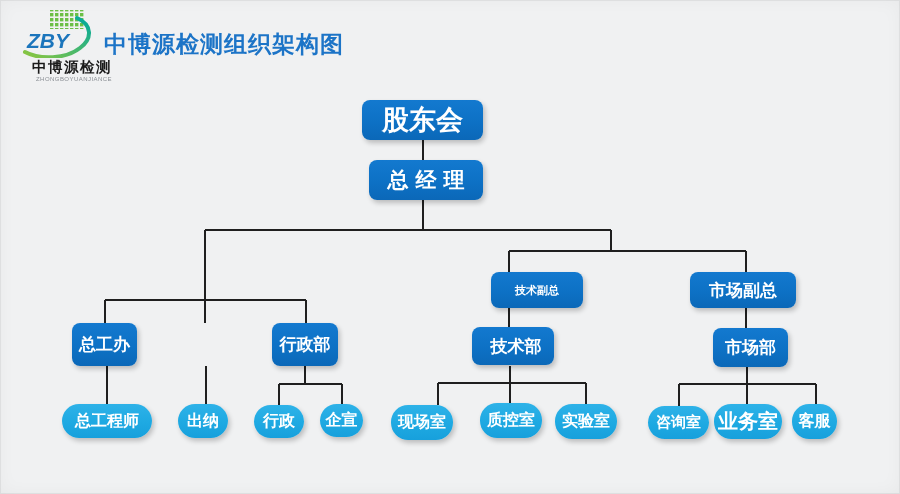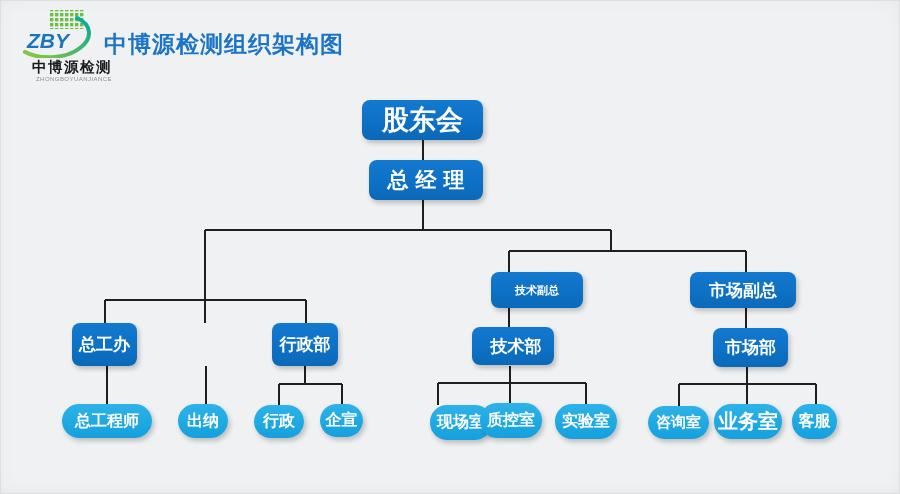--- a/index.html
+++ b/index.html
@@ -92,20 +92,20 @@
   <div class="node primary" style="left:463px;top:272px;width:92px;height:36px;font-size:11px;margin-left:28px;">技术副总</div>
   <div class="node primary" style="left:690px;top:272px;width:106px;height:36px;font-size:17px;">市场副总</div>
 
   <div class="node primary" style="left:472px;top:327px;width:76px;height:38px;font-size:17px;padding-left:6px;">技术部</div>
   <div class="node primary" style="left:713px;top:328px;width:75px;height:39px;font-size:17px;">市场部</div>
 
   <div class="node pill" style="left:62px;top:404px;width:90px;height:34px;font-size:16px;">总工程师</div>
   <div class="node pill" style="left:178px;top:404px;width:50px;height:34px;font-size:16px;">出纳</div>
   <div class="node pill" style="left:254px;top:405px;width:50px;height:33px;font-size:16px;">行政</div>
   <div class="node pill" style="left:320px;top:392px;width:43px;height:33px;font-size:16px;margin-top:12px;">企宣</div>
-  <div class="node pill" style="left:430px;top:405px;width:62px;height:35px;font-size:16px;">现场室</div>
+  <div class="node pill" style="left:391px;top:405px;width:62px;height:35px;font-size:16px;">现场室</div>
   <div class="node pill" style="left:480px;top:403px;width:62px;height:35px;font-size:16px;">质控室</div>
   <div class="node pill" style="left:555px;top:404px;width:62px;height:35px;font-size:16px;">实验室</div>
   <div class="node pill" style="left:648px;top:406px;width:61px;height:33px;font-size:15px;">咨询室</div>
   <div class="node pill" style="left:714px;top:404px;width:68px;height:35px;font-size:20px;">业务室</div>
   <div class="node pill" style="left:792px;top:404px;width:45px;height:35px;font-size:16px;">客服</div>
 
 </div>
 
 </body></html>

